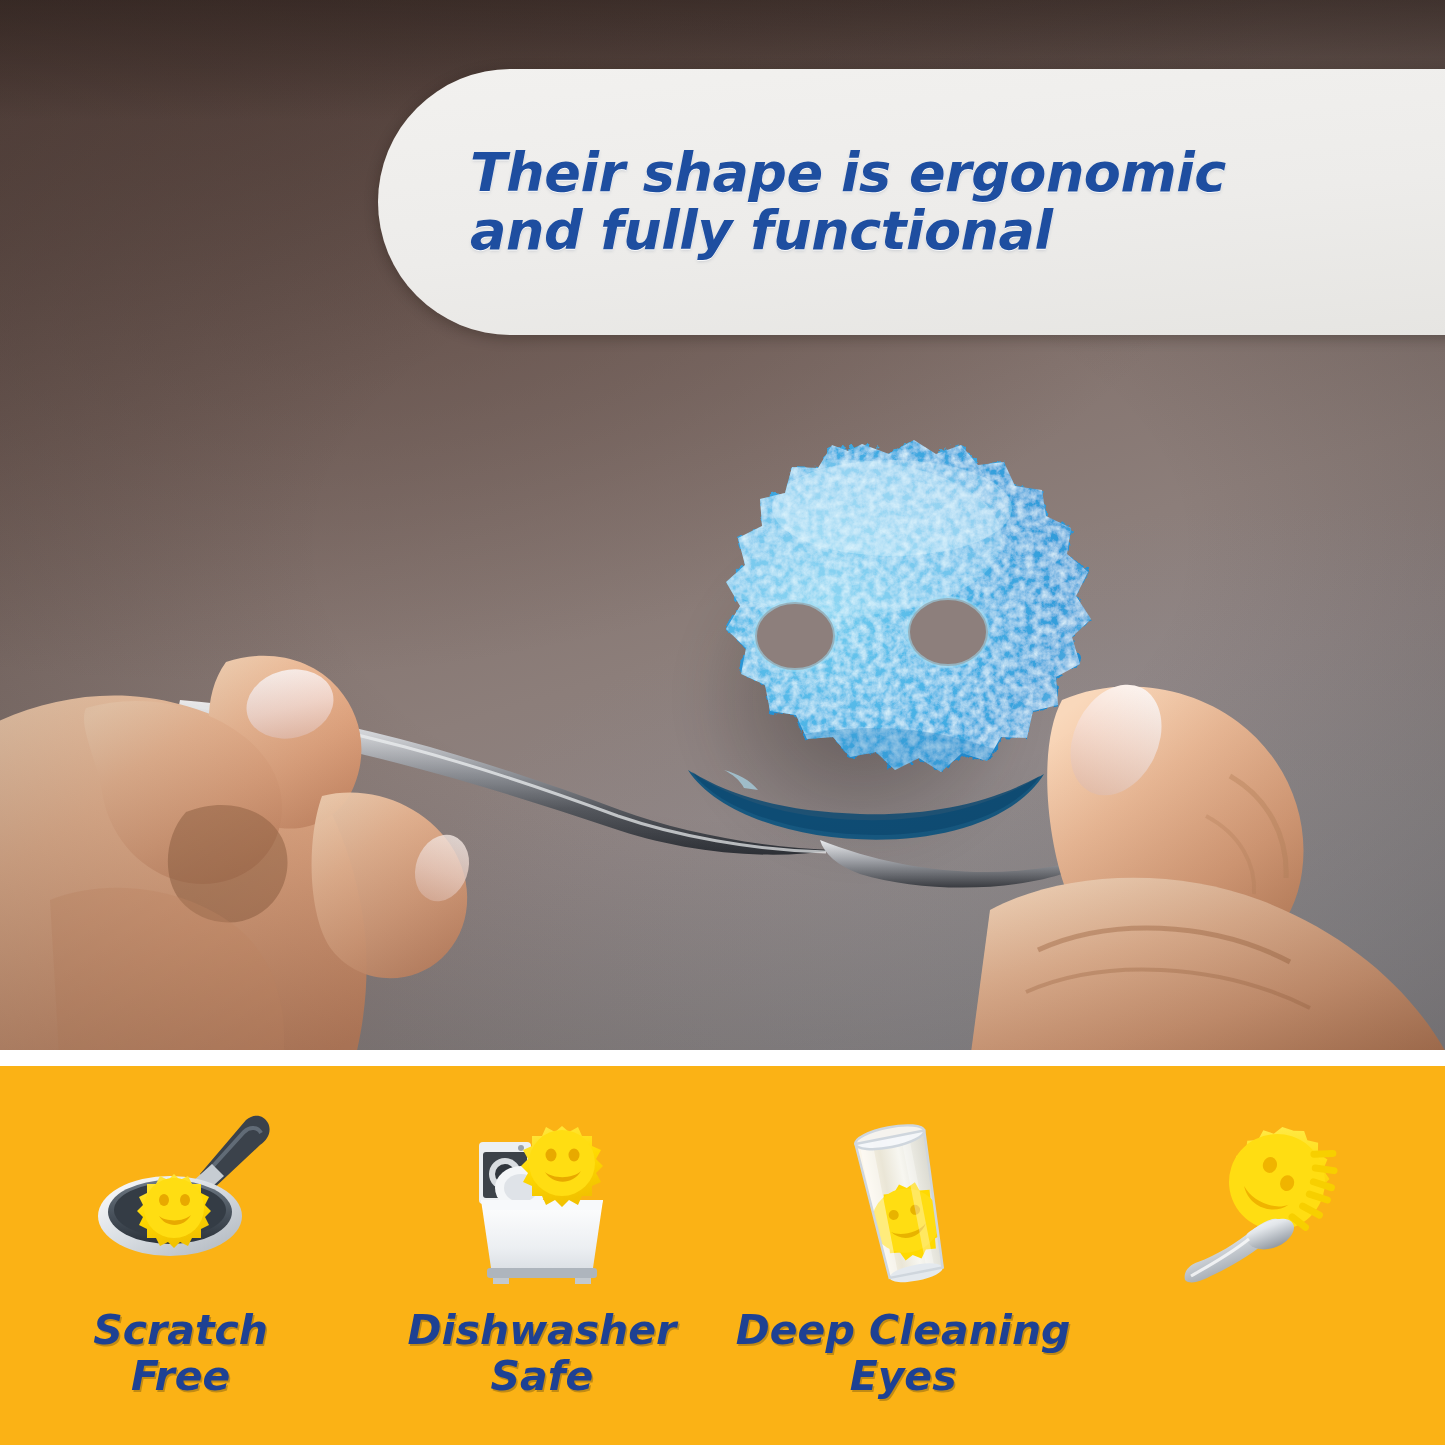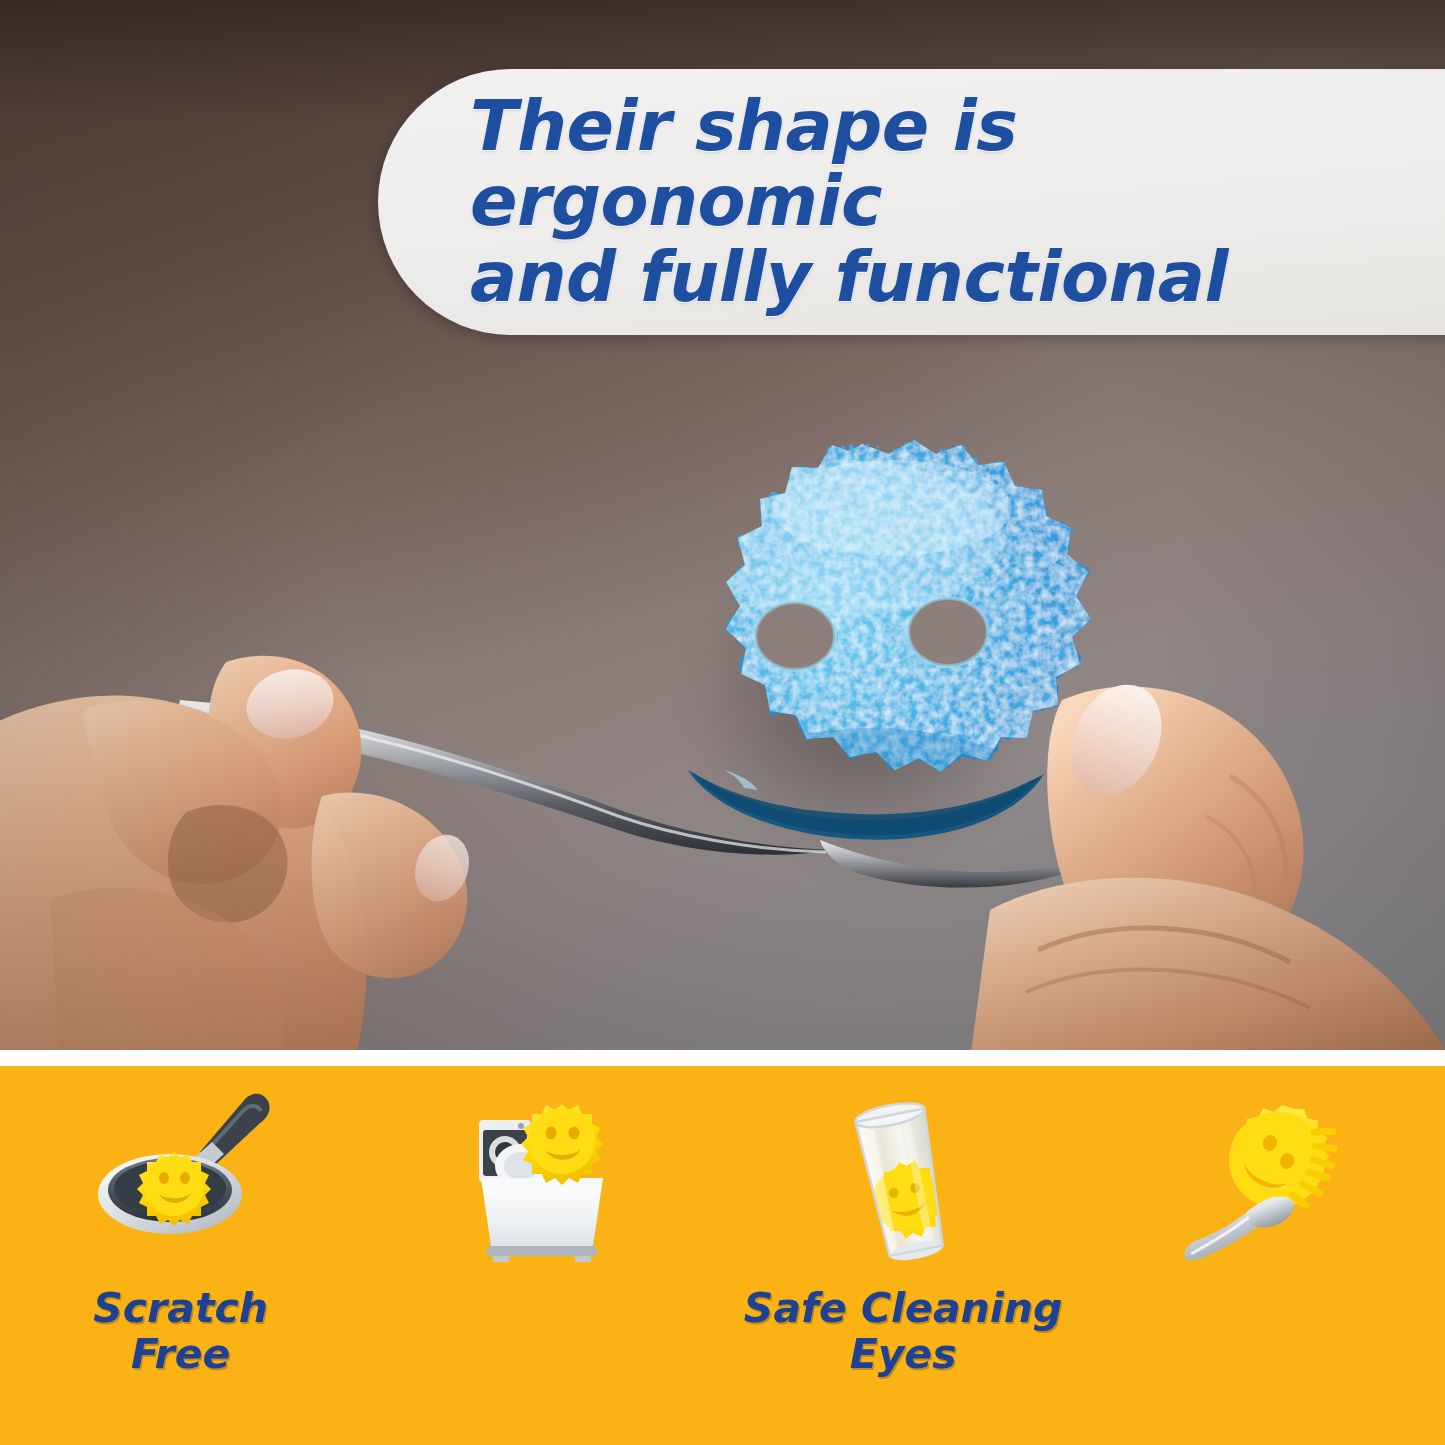--- a/index.html
+++ b/index.html
@@ -56,21 +56,21 @@
     background:linear-gradient(175deg,#f2f1ef 0%, #edecea 55%, #e6e5e2 100%);
     border-radius:133px 0 0 133px;
     box-shadow:0 3px 14px rgba(20,12,8,0.30);
     display:flex; align-items:center;
     padding-left:92px; padding-right:40px;
   }
   .banner-text {
     font-family:"DejaVu Sans", sans-serif;
     font-weight:bold;
     font-style:italic;
-    font-size:70px;
+    font-size:54px;
     line-height:1.08;
     color:#1e4ea0;
     letter-spacing:-0.5px;
     text-shadow:0 1px 0 rgba(255,255,255,0.85), 0 2px 3px rgba(120,130,150,0.25);
     white-space:pre-line;
   }
 
   
   .sponge-wrap {
     position:absolute; left:592px; top:418px;
@@ -114,21 +114,21 @@
     position:absolute; left:0; top:1066px;
     width:1445px; height:379px;
     background:#FBB215;
     display:grid;
     grid-template-columns:repeat(4, 1fr);
   }
   .feature {
     position:relative;
     display:flex; flex-direction:column;
     align-items:center; justify-content:flex-start;
-    padding-top:24px;
+    padding-top:46px;
   }
   .feature-icon {
     width:186px; height:186px;
     display:flex; align-items:center; justify-content:center;
   }
   .feature-icon svg { display:block; overflow:visible; }
   .feature-label {
     margin-top:10px;
     font-family:"DejaVu Sans", sans-serif;
     font-weight:bold; font-style:italic;
@@ -399,20 +399,22 @@
 
           <g transform="translate(76,14)">
             <path d="M37,0 l7,6 l9,-5 l4,9 l10,0 l0,10 l9,4 l-5,9 l7,7 l-7,7 l5,9 l-9,4 l0,10 l-10,0 l-4,9 l-9,-5 l-7,7 l-7,-7 l-9,5 l-4,-9 l-10,0 l0,-10 l-9,-4 l5,-9 l-7,-7 l7,-7 l-5,-9 l9,-4 l0,-10 l10,0 l4,-9 l9,5 Z" fill="url(#spGrad2)"></path>
             <circle cx="37" cy="37" r="33" fill="#ffdd12"></circle>
             <ellipse cx="26" cy="29" rx="5.5" ry="6.5" fill="#e8a900"></ellipse>
             <ellipse cx="49" cy="29" rx="5.5" ry="6.5" fill="#e8a900"></ellipse>
             <path d="M20,46 C28,59 48,59 56,45 C48,53 28,53 20,46 Z" fill="#e8a900"></path>
           </g>
         </svg>
       </div>
+      <div class="feature-label">Dishwasher
+Safe</div>
     </div>
 
     <div class="feature">
       <div class="feature-icon">
         <svg viewBox="0 0 186 186" width="186" height="186">
           <defs>
             <linearGradient id="glassG" x1="0" y1="0" x2="1" y2="0">
               <stop offset="0%" stop-color="#ffffff" stop-opacity="0.92"></stop>
               <stop offset="32%" stop-color="#e8edf1" stop-opacity="0.88"></stop>
               <stop offset="58%" stop-color="#f7fafc" stop-opacity="0.95"></stop>
@@ -440,21 +442,21 @@
             </g>
 
             <ellipse cx="93" cy="24" rx="35" ry="10" fill="#f4f7fa" opacity="0.95"></ellipse>
             <ellipse cx="93" cy="24" rx="35" ry="10" fill="none" stroke="#cfd6dd" stroke-width="2.5"></ellipse>
 
             <ellipse cx="93" cy="162" rx="27" ry="8" fill="#e4e9ee"></ellipse>
             <path d="M58,24 L128,24 L120,162 L66,162 Z" fill="none" stroke="#cfd6dd" stroke-width="2.5"></path>
           </g>
         </svg>
       </div>
-      <div class="feature-label">Safe Cleaning
+      <div class="feature-label">Deep Cleaning
 Eyes</div>
     </div>
 
     <div class="feature">
       <div class="feature-icon">
         <svg viewBox="0 0 186 186" width="186" height="186">
           <defs>
             <linearGradient id="spGrad4" x1="0" y1="0" x2="0.4" y2="1">
               <stop offset="0%" stop-color="#ffef5d"></stop>
               <stop offset="50%" stop-color="#ffdd12"></stop>

